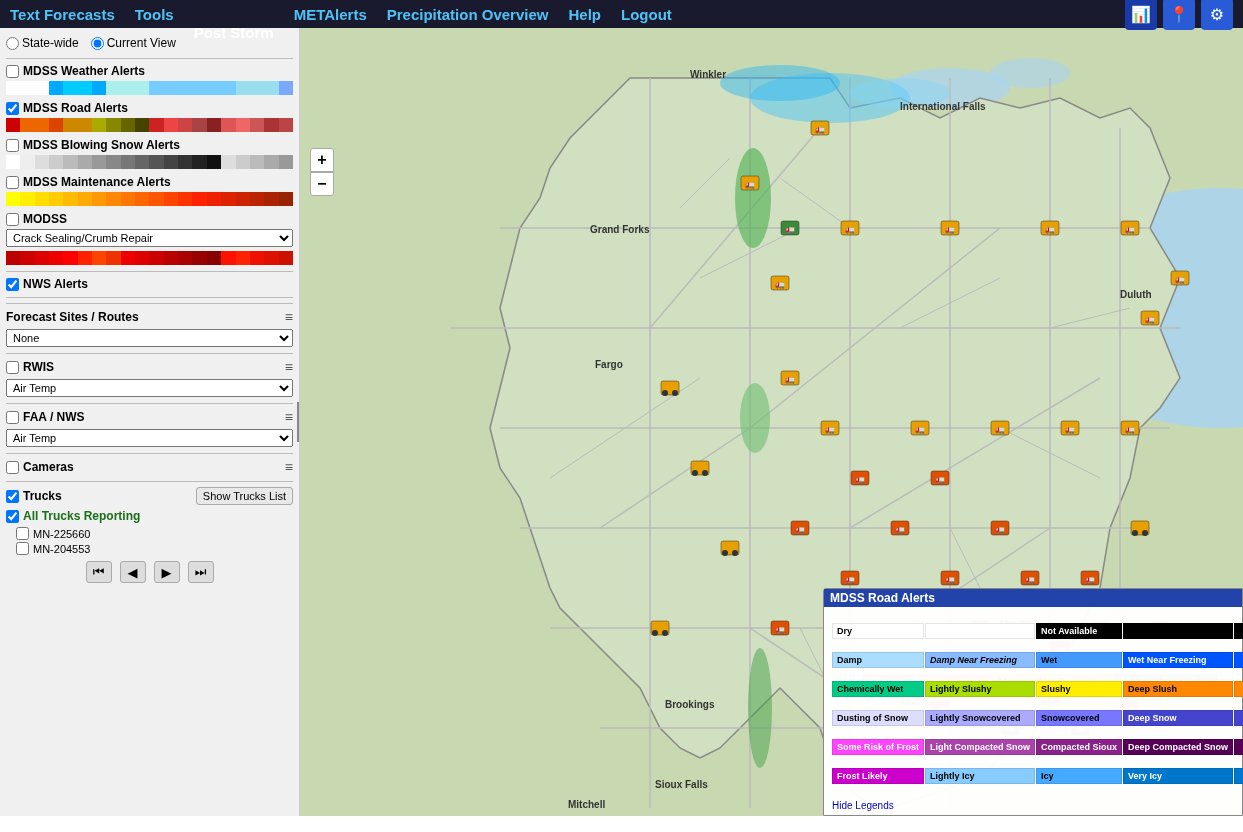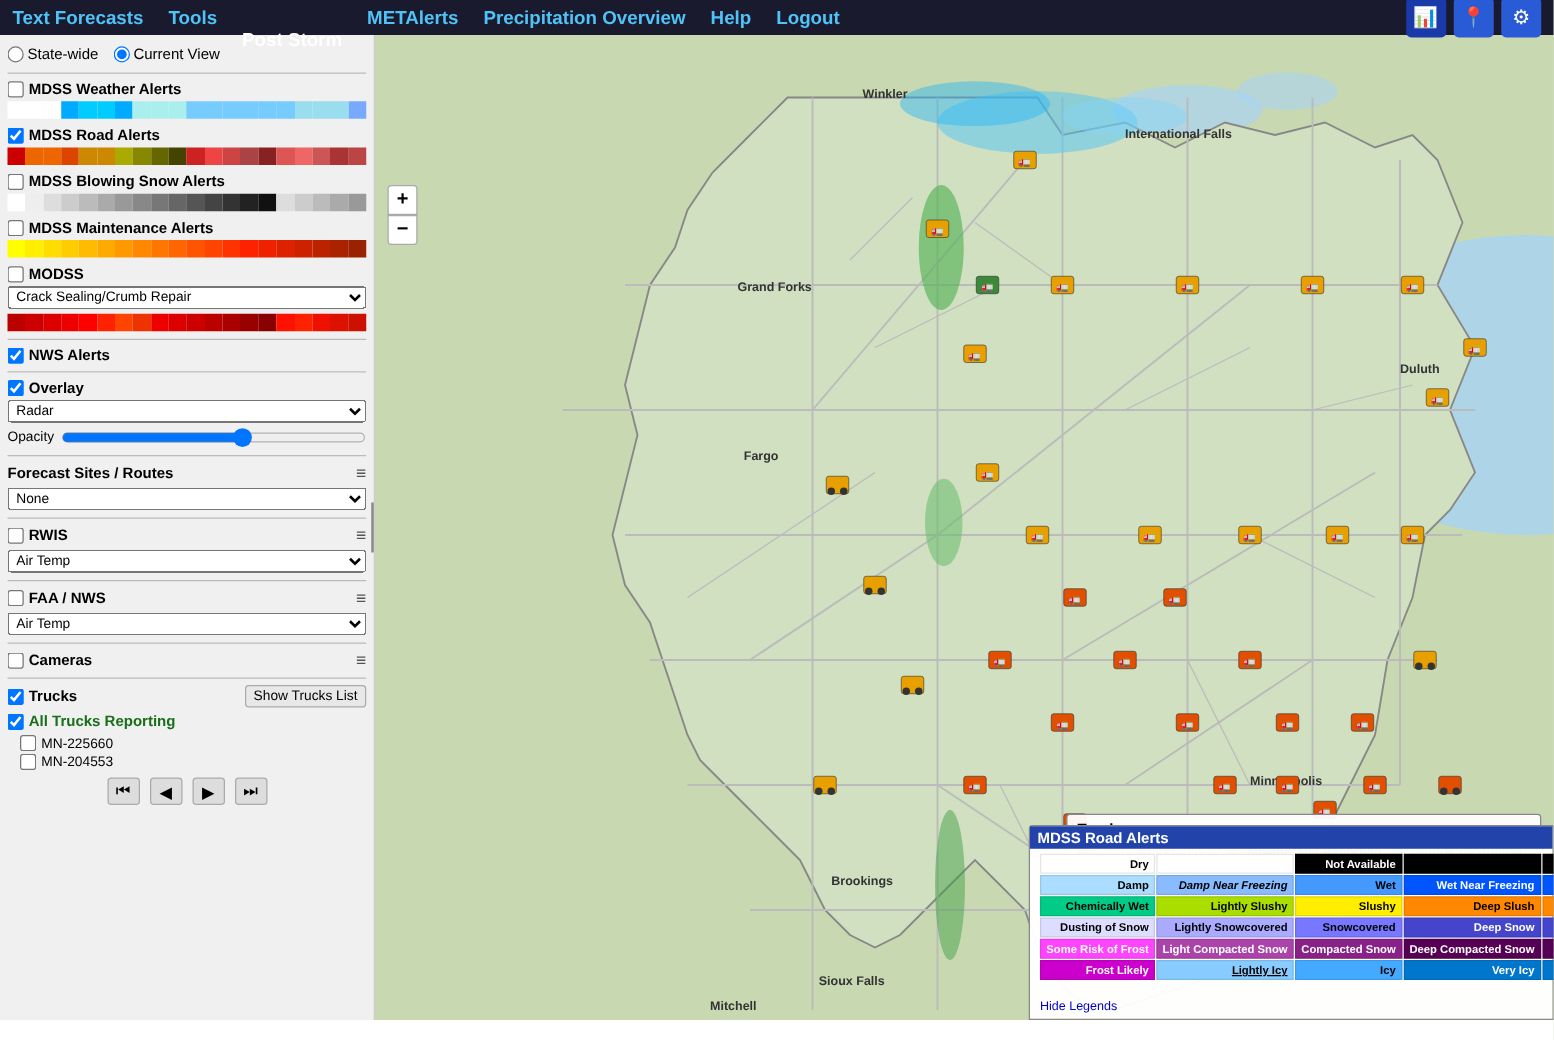--- a/index.html
+++ b/index.html
@@ -168,21 +168,21 @@
       background: rgba(255,255,255,0.97);
       border: 1px solid #888;
       border-radius: 3px 0 0 0;
       padding: 4px 8px;
       font-size: 10px;
       z-index: 20;
       width: 420px;
     }
     .road-alerts-title { font-weight: bold; font-size: 12px; background: #2244aa; color: #fff; padding: 2px 6px; margin: -4px -8px 4px -8px; }
     .road-alerts-grid { display: grid; grid-template-columns: repeat(5, 1fr); gap: 1px; }
-    .road-alert-cell { padding: 2px 4px; text-align: right; font-size: 9px; font-weight: bold; white-space: nowrap; }
+    .road-alert-cell { padding: 2px 4px; text-align: left; font-size: 9px; font-weight: bold; white-space: nowrap; margin-top: 12px; }
     .hide-legends-btn { text-align: left; font-size: 10px; color: #0000cc; cursor: pointer; margin-top: 16px; }
 
     
     .color-strip-weather span:nth-child(1) { background:#fff; }
     .color-strip-weather span:nth-child(2) { background:#fff; }
     .color-strip-weather span:nth-child(3) { background:#fff; }
     .color-strip-weather span:nth-child(4) { background:#0af; }
     .color-strip-weather span:nth-child(5) { background:#0cf; }
     .color-strip-weather span:nth-child(6) { background:#0cf; }
     .color-strip-weather span:nth-child(7) { background:#0af; }
@@ -480,35 +480,20 @@
 
     <div class="layer-section">
       <div class="layer-header">
         <input type="checkbox" checked="" style="">
         <span>NWS Alerts</span>
       </div>
     </div>
 
     <hr class="divider">
 
-    <div class="layer-section">
-      <div class="layer-header">
-        <input type="checkbox" checked="" style="">
-        <span>Overlay</span>
-      </div>
-      <div class="dropdown-row">
-        <select>
-          <option>Radar</option>
-        </select>
-      </div>
-      <div class="opacity-row">
-        <span>Opacity</span>
-        <input type="range" min="0" max="100" value="60" style="">
-      </div>
-    </div>
 
     <hr class="divider">
 
     <div class="layer-section">
       <div class="dropdown-row">
         <span style="white-space:nowrap; font-weight:bold;">Forecast Sites / Routes</span>
         <span class="list-icon">≡</span>
       </div>
       <div class="dropdown-row">
         <select>
@@ -897,25 +882,25 @@
           <div class="road-alert-cell" style="background: rgb(255, 238, 0); color: rgb(0, 0, 0); border: 1px solid rgba(0, 0, 0, 0.1);">Slushy</div>
           <div class="road-alert-cell" style="background: rgb(255, 136, 0); color: rgb(0, 0, 0); border: 1px solid rgba(0, 0, 0, 0.1);">Deep Slush</div>
           <div class="road-alert-cell" style="background: rgb(255, 136, 0); color: rgb(0, 0, 0); border: 1px solid rgba(0, 0, 0, 0.1);"></div>
           <div class="road-alert-cell" style="background: rgb(221, 221, 255); color: rgb(0, 0, 0); border: 1px solid rgba(0, 0, 0, 0.1);">Dusting of Snow</div>
           <div class="road-alert-cell" style="background: rgb(170, 170, 255); color: rgb(0, 0, 0); border: 1px solid rgba(0, 0, 0, 0.1);">Lightly Snowcovered</div>
           <div class="road-alert-cell" style="background: rgb(119, 119, 255); color: rgb(0, 0, 0); border: 1px solid rgba(0, 0, 0, 0.1);">Snowcovered</div>
           <div class="road-alert-cell" style="background: rgb(68, 68, 204); color: rgb(255, 255, 255); border: 1px solid rgba(0, 0, 0, 0.1);">Deep Snow</div>
           <div class="road-alert-cell" style="background: rgb(68, 68, 204); color: rgb(255, 255, 255); border: 1px solid rgba(0, 0, 0, 0.1);"></div>
           <div class="road-alert-cell" style="background: rgb(255, 68, 255); color: rgb(255, 255, 255); border: 1px solid rgba(0, 0, 0, 0.1);">Some Risk of Frost</div>
           <div class="road-alert-cell" style="background: rgb(170, 68, 170); color: rgb(255, 255, 255); border: 1px solid rgba(0, 0, 0, 0.1);">Light Compacted Snow</div>
-          <div class="road-alert-cell" style="background: rgb(136, 34, 136); color: rgb(255, 255, 255); border: 1px solid rgba(0, 0, 0, 0.1);">Compacted Snow</div>
+          <div class="road-alert-cell" style="background: rgb(136, 34, 136); color: rgb(255, 255, 255); border: 1px solid rgba(0, 0, 0, 0.1);">Compacted Sioux</div>
           <div class="road-alert-cell" style="background: rgb(85, 0, 85); color: rgb(255, 255, 255); border: 1px solid rgba(0, 0, 0, 0.1);">Deep Compacted Snow</div>
           <div class="road-alert-cell" style="background: rgb(85, 0, 85); color: rgb(255, 255, 255); border: 1px solid rgba(0, 0, 0, 0.1);"></div>
           <div class="road-alert-cell" style="background: rgb(204, 0, 204); color: rgb(255, 255, 255); border: 1px solid rgba(0, 0, 0, 0.1);">Frost Likely</div>
-          <div class="road-alert-cell" style="background: rgb(136, 204, 255); color: rgb(0, 0, 0); border: 1px solid rgba(0, 0, 0, 0.1); text-decoration: underline;">Lightly Icy</div>
+          <div class="road-alert-cell" style="background: rgb(136, 204, 255); color: rgb(0, 0, 0); border: 1px solid rgba(0, 0, 0, 0.1);">Lightly Icy</div>
           <div class="road-alert-cell" style="background: rgb(68, 170, 255); color: rgb(0, 0, 0); border: 1px solid rgba(0, 0, 0, 0.1);">Icy</div>
           <div class="road-alert-cell" style="background: rgb(0, 119, 204); color: rgb(255, 255, 255); border: 1px solid rgba(0, 0, 0, 0.1);">Very Icy</div>
           <div class="road-alert-cell" style="background: rgb(0, 119, 204); color: rgb(255, 255, 255); border: 1px solid rgba(0, 0, 0, 0.1);"></div>
         </div>
       <div class="hide-legends-btn">Hide Legends</div>
     </div>
 
   </div>
 </div>
 

